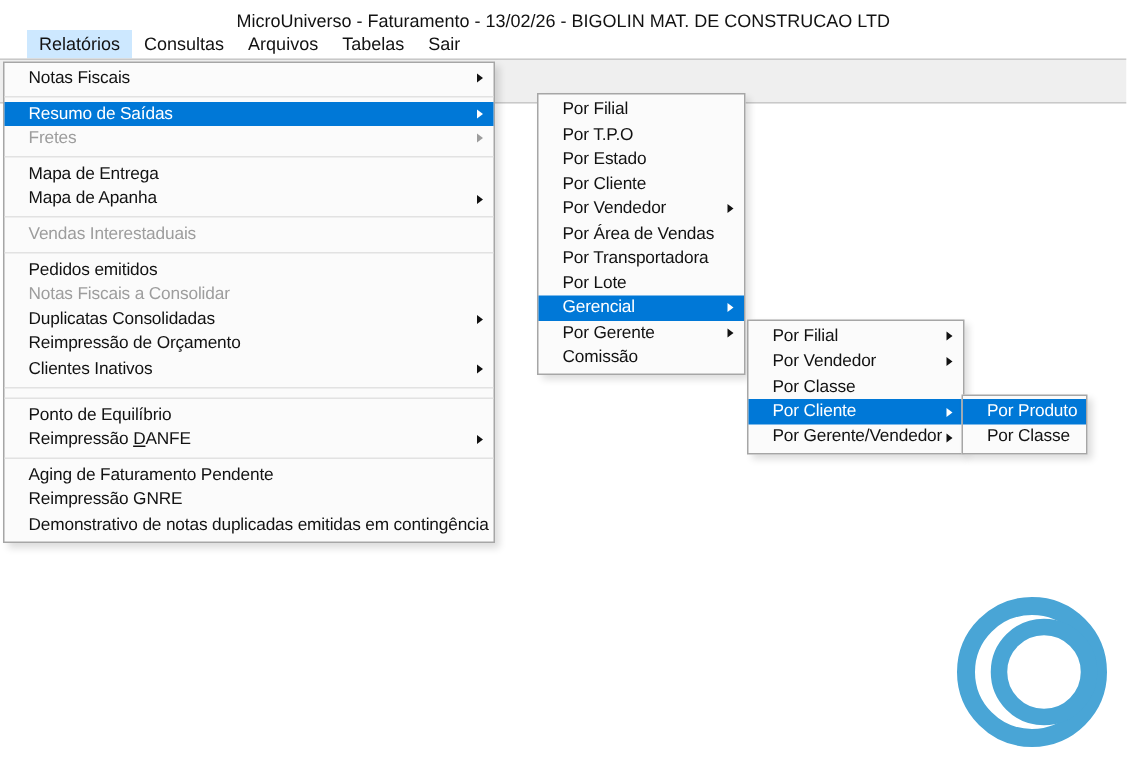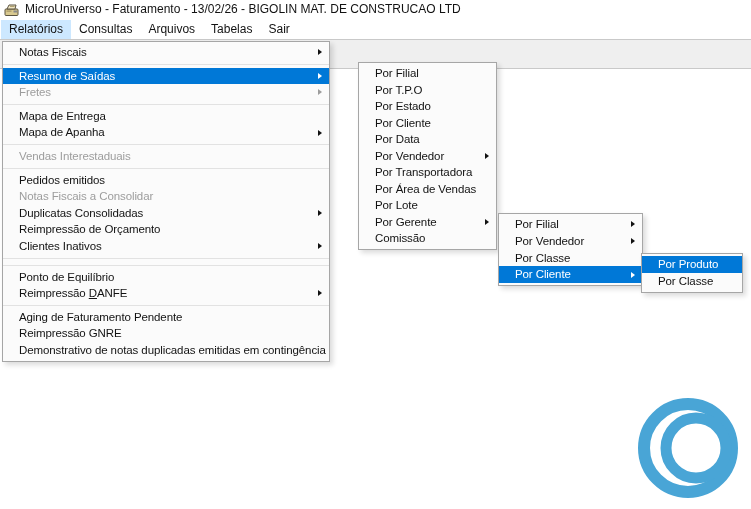--- a/index.html
+++ b/index.html
@@ -2,36 +2,36 @@
 <html style="--hl: #0078d7; --mbhl: #cde8ff;"><head>
 <meta charset="utf-8">
 <style>
   html,body{margin:0;padding:0;}
   body{
     width:751px;height:509px;position:relative;overflow:hidden;
     background:#ffffff;color:#121212;
     font-family:"Liberation Sans",sans-serif;font-size:12px;
   }
   
-  .titlebar{display:flex;gap:5px;height:20px;padding:2px 4px 0 4px;box-sizing:border-box;}
+  .titlebar{display:flex;align-items:center;gap:5px;height:20px;padding:2px 4px 0 4px;box-sizing:border-box;flex-direction:column;}
   .titlebar .ttl{white-space:nowrap;}
   
-  .menubar{display:flex;height:19px;align-items:stretch;padding-left:1px;background:#ffffff;}
+  .menubar{display:flex;height:19px;align-items:stretch;padding-left:18px;background:#ffffff;}
   .mb-item{padding:2px 8px 0 8px;white-space:nowrap;}
   .mb-item.sel{background:var(--mbhl,#cde8ff);}
   
   .toolband{position:absolute;left:0;top:39px;width:751px;height:30px;box-sizing:border-box;
     background:#efefef;border-top:1px solid #c9c9c9;border-bottom:1px solid #c9c9c9;z-index:1;}
   
   .menu{position:absolute;background:#fbfbfb;border:1px solid #a6a6a6;padding:2px 0;
     box-sizing:border-box;box-shadow:3px 3px 5px rgba(0,0,0,.14);font-size:11.5px;letter-spacing:-0.1px;}
   #menu-0{left:2px;top:41px;width:328px;--rh:16.6px;z-index:10;}
   #menu-1{left:358px;top:62px;width:139px;--rh:16.5px;z-index:11;}
   #menu-2{left:498px;top:213px;width:145px;--rh:16.8px;z-index:12;}
-  #menu-3{left:641px;top:253px;width:102px;--rh:17px;z-index:13;}
+  #menu-3{left:641px;top:263px;width:84px;--rh:17px;z-index:13;}
   .menu-row{position:relative;height:var(--rh);line-height:var(--rh);
     padding:0 12px 0 16px;white-space:nowrap;overflow:visible;}
   .menu-row.sel{background:var(--hl,#0078d7);color:#ffffff;}
   .menu-row.dis{color:#9d9d9d;}
   .menu-sep{height:7px;position:relative;}
   .menu-sep::after{content:'';position:absolute;left:0;right:0;top:3px;border-top:1px solid #e2e2e2;}
   .arr{position:absolute;right:7px;top:50%;transform:translateY(-50%);
     width:0;height:0;border-top:3.5px solid transparent;border-bottom:3.5px solid transparent;
     border-left:4.5px solid currentColor;}
   .menu-row u{text-decoration:underline;}
@@ -85,33 +85,34 @@
     <div class="menu-sep"></div>
     <div class="menu-row"><span>Aging de Faturamento Pendente</span></div>
     <div class="menu-row"><span>Reimpressão GNRE</span></div>
     <div class="menu-row"><span>Demonstrativo de notas duplicadas emitidas em contingência</span></div>
   </div>
 <div class="menu" id="menu-1">
     <div class="menu-row"><span>Por Filial</span></div>
     <div class="menu-row"><span>Por T.P.O</span></div>
     <div class="menu-row"><span>Por Estado</span></div>
     <div class="menu-row"><span>Por Cliente</span></div>
-    <div class="menu-row"><span>Por Data</span></div>
     <div class="menu-row"><span>Por Vendedor</span><span class="arr"></span></div>
+    <div class="menu-row"><span>Por Área de Vendas</span></div>
     <div class="menu-row"><span>Por Transportadora</span></div>
-    <div class="menu-row"><span>Por Área de Vendas</span></div>
     <div class="menu-row"><span>Por Lote</span></div>
+    <div class="menu-row sel"><span>Gerencial</span><span class="arr"></span></div>
     <div class="menu-row"><span>Por Gerente</span><span class="arr"></span></div>
     <div class="menu-row"><span>Comissão</span></div>
   </div>
 <div class="menu" id="menu-2">
     <div class="menu-row"><span>Por Filial</span><span class="arr"></span></div>
     <div class="menu-row"><span>Por Vendedor</span><span class="arr"></span></div>
     <div class="menu-row"><span>Por Classe</span></div>
     <div class="menu-row sel"><span>Por Cliente</span><span class="arr"></span></div>
+    <div class="menu-row"><span>Por Gerente/Vendedor</span><span class="arr"></span></div>
   </div>
 <div class="menu" id="menu-3">
     <div class="menu-row sel"><span>Por Produto</span></div>
     <div class="menu-row"><span>Por Classe</span></div>
   </div>
 
 <svg class="logo" width="120" height="120" viewBox="0 0 120 120">
   <circle cx="60" cy="60" r="44" fill="none" stroke-width="12" stroke="#49a5d6"></circle>
   <circle cx="68" cy="60" r="30" fill="#ffffff" stroke-width="11" stroke="#49a5d6"></circle>
 </svg>

